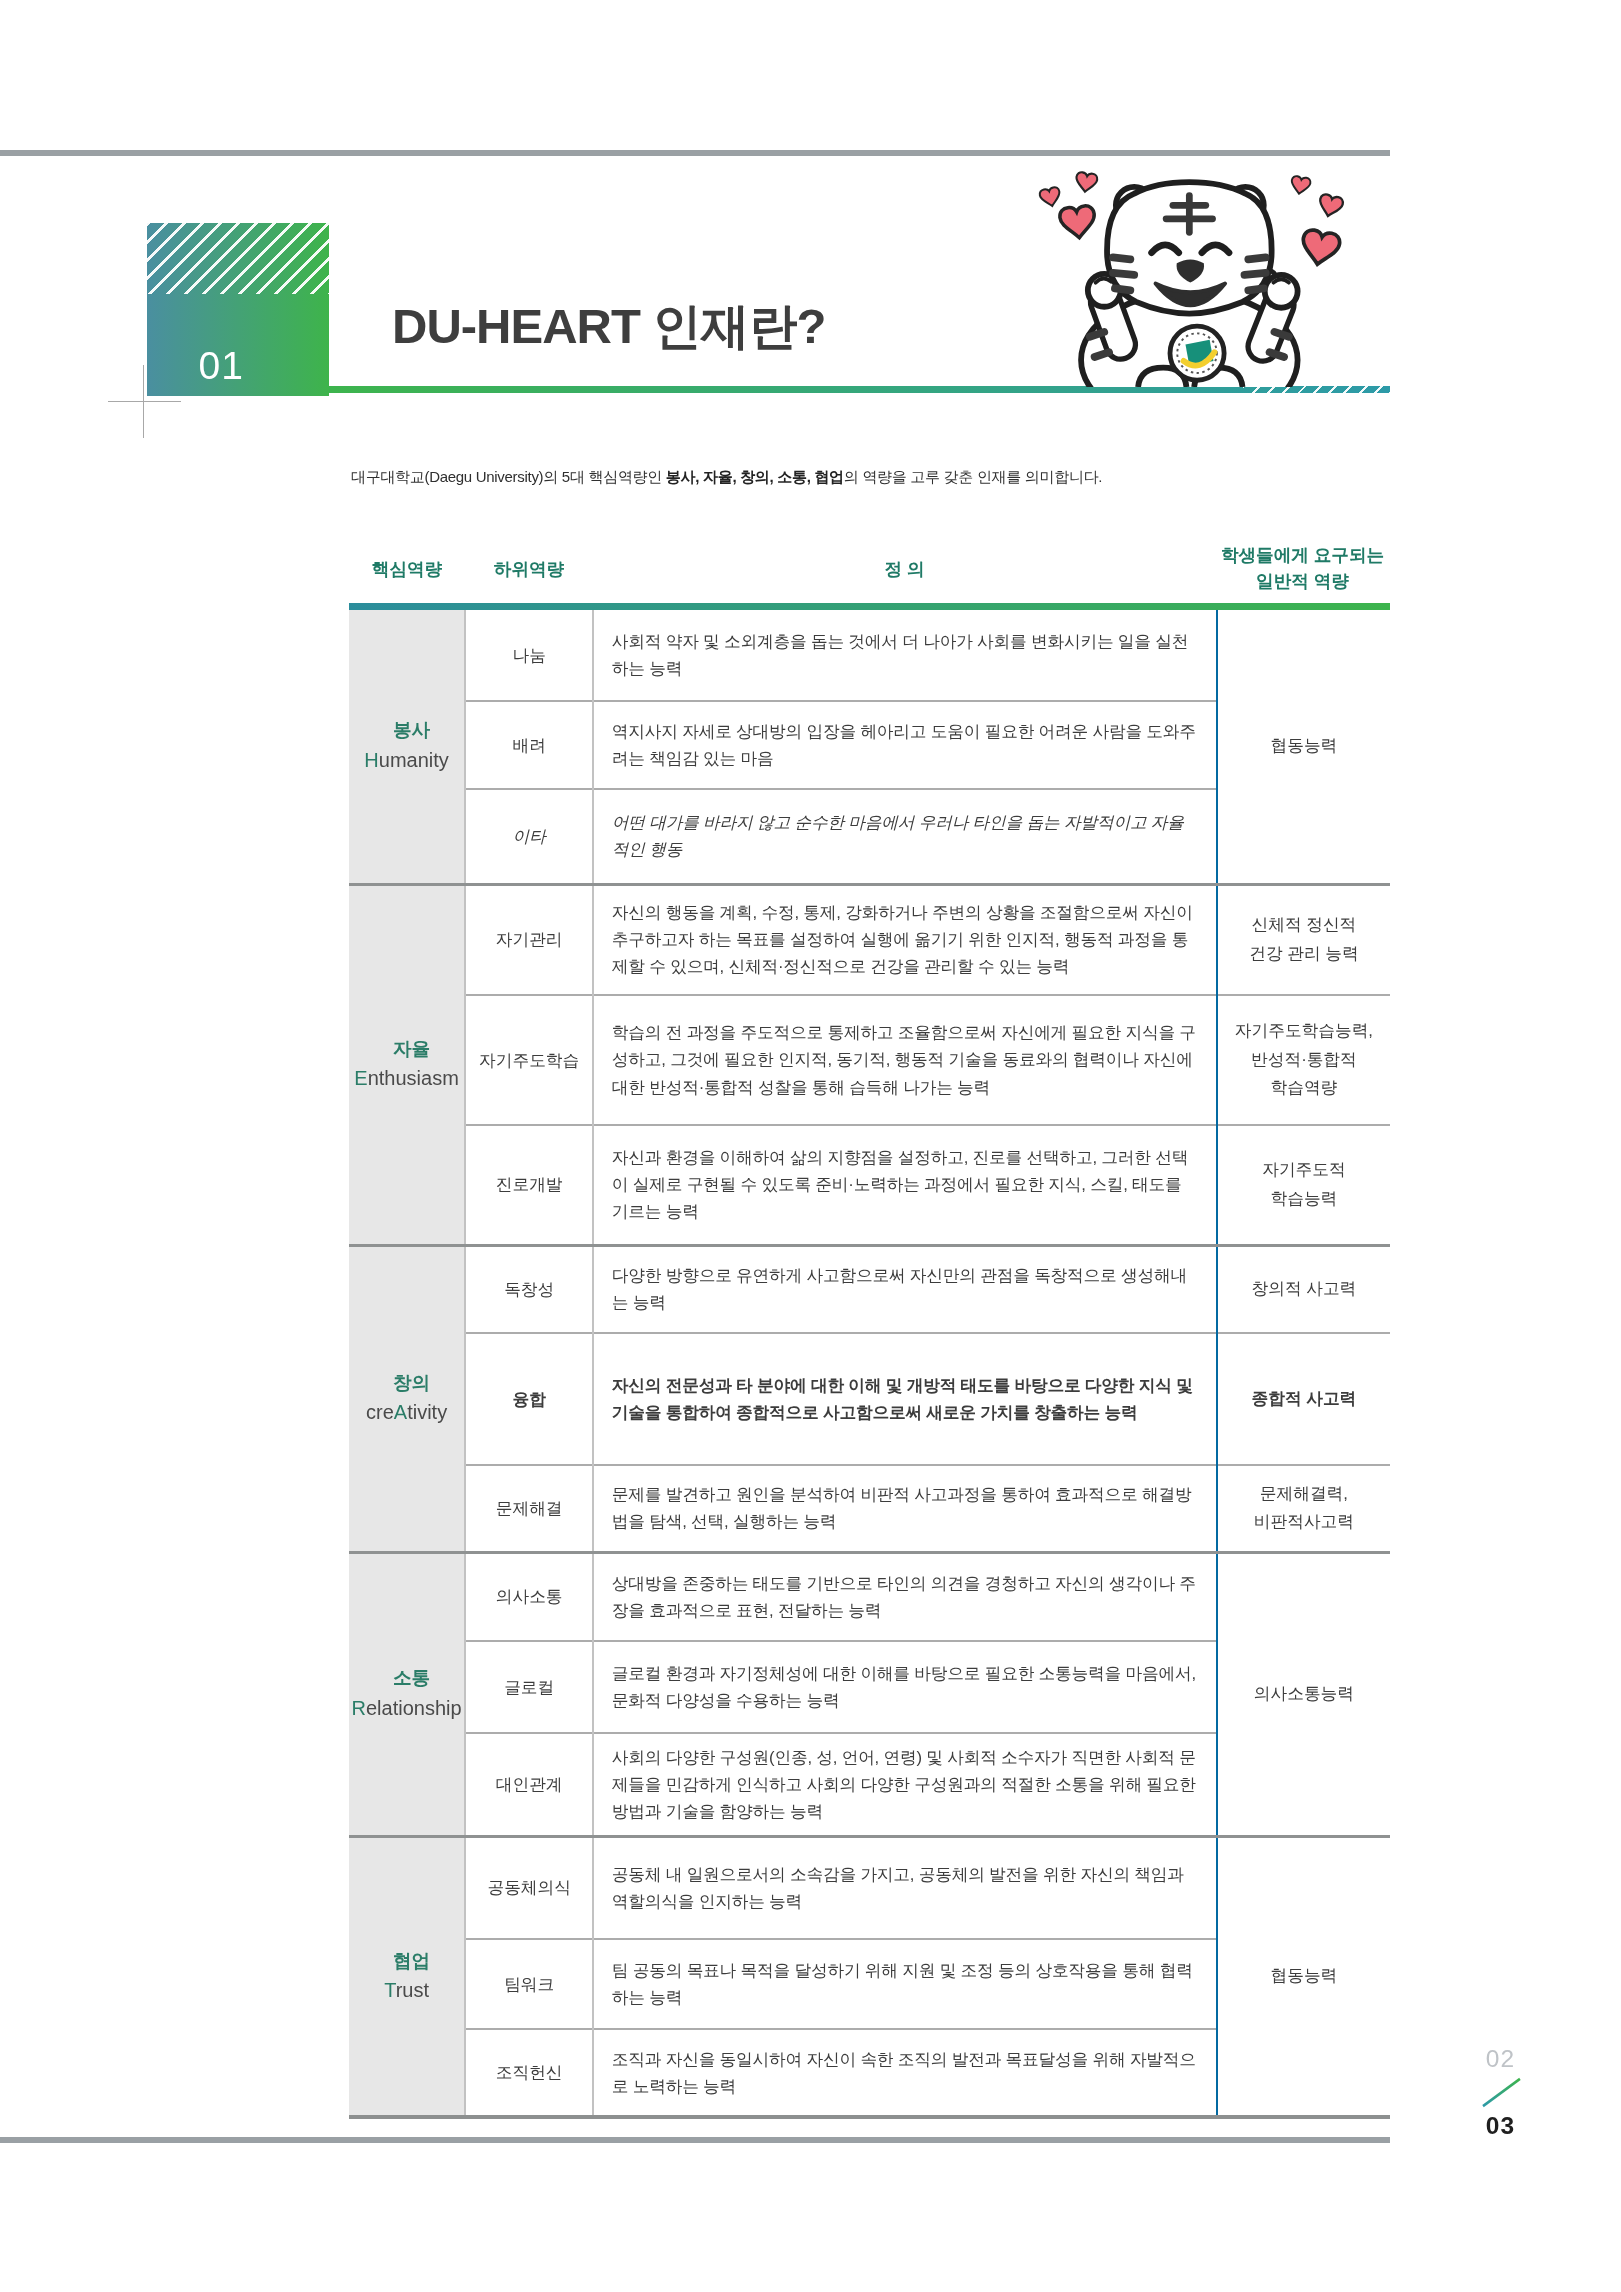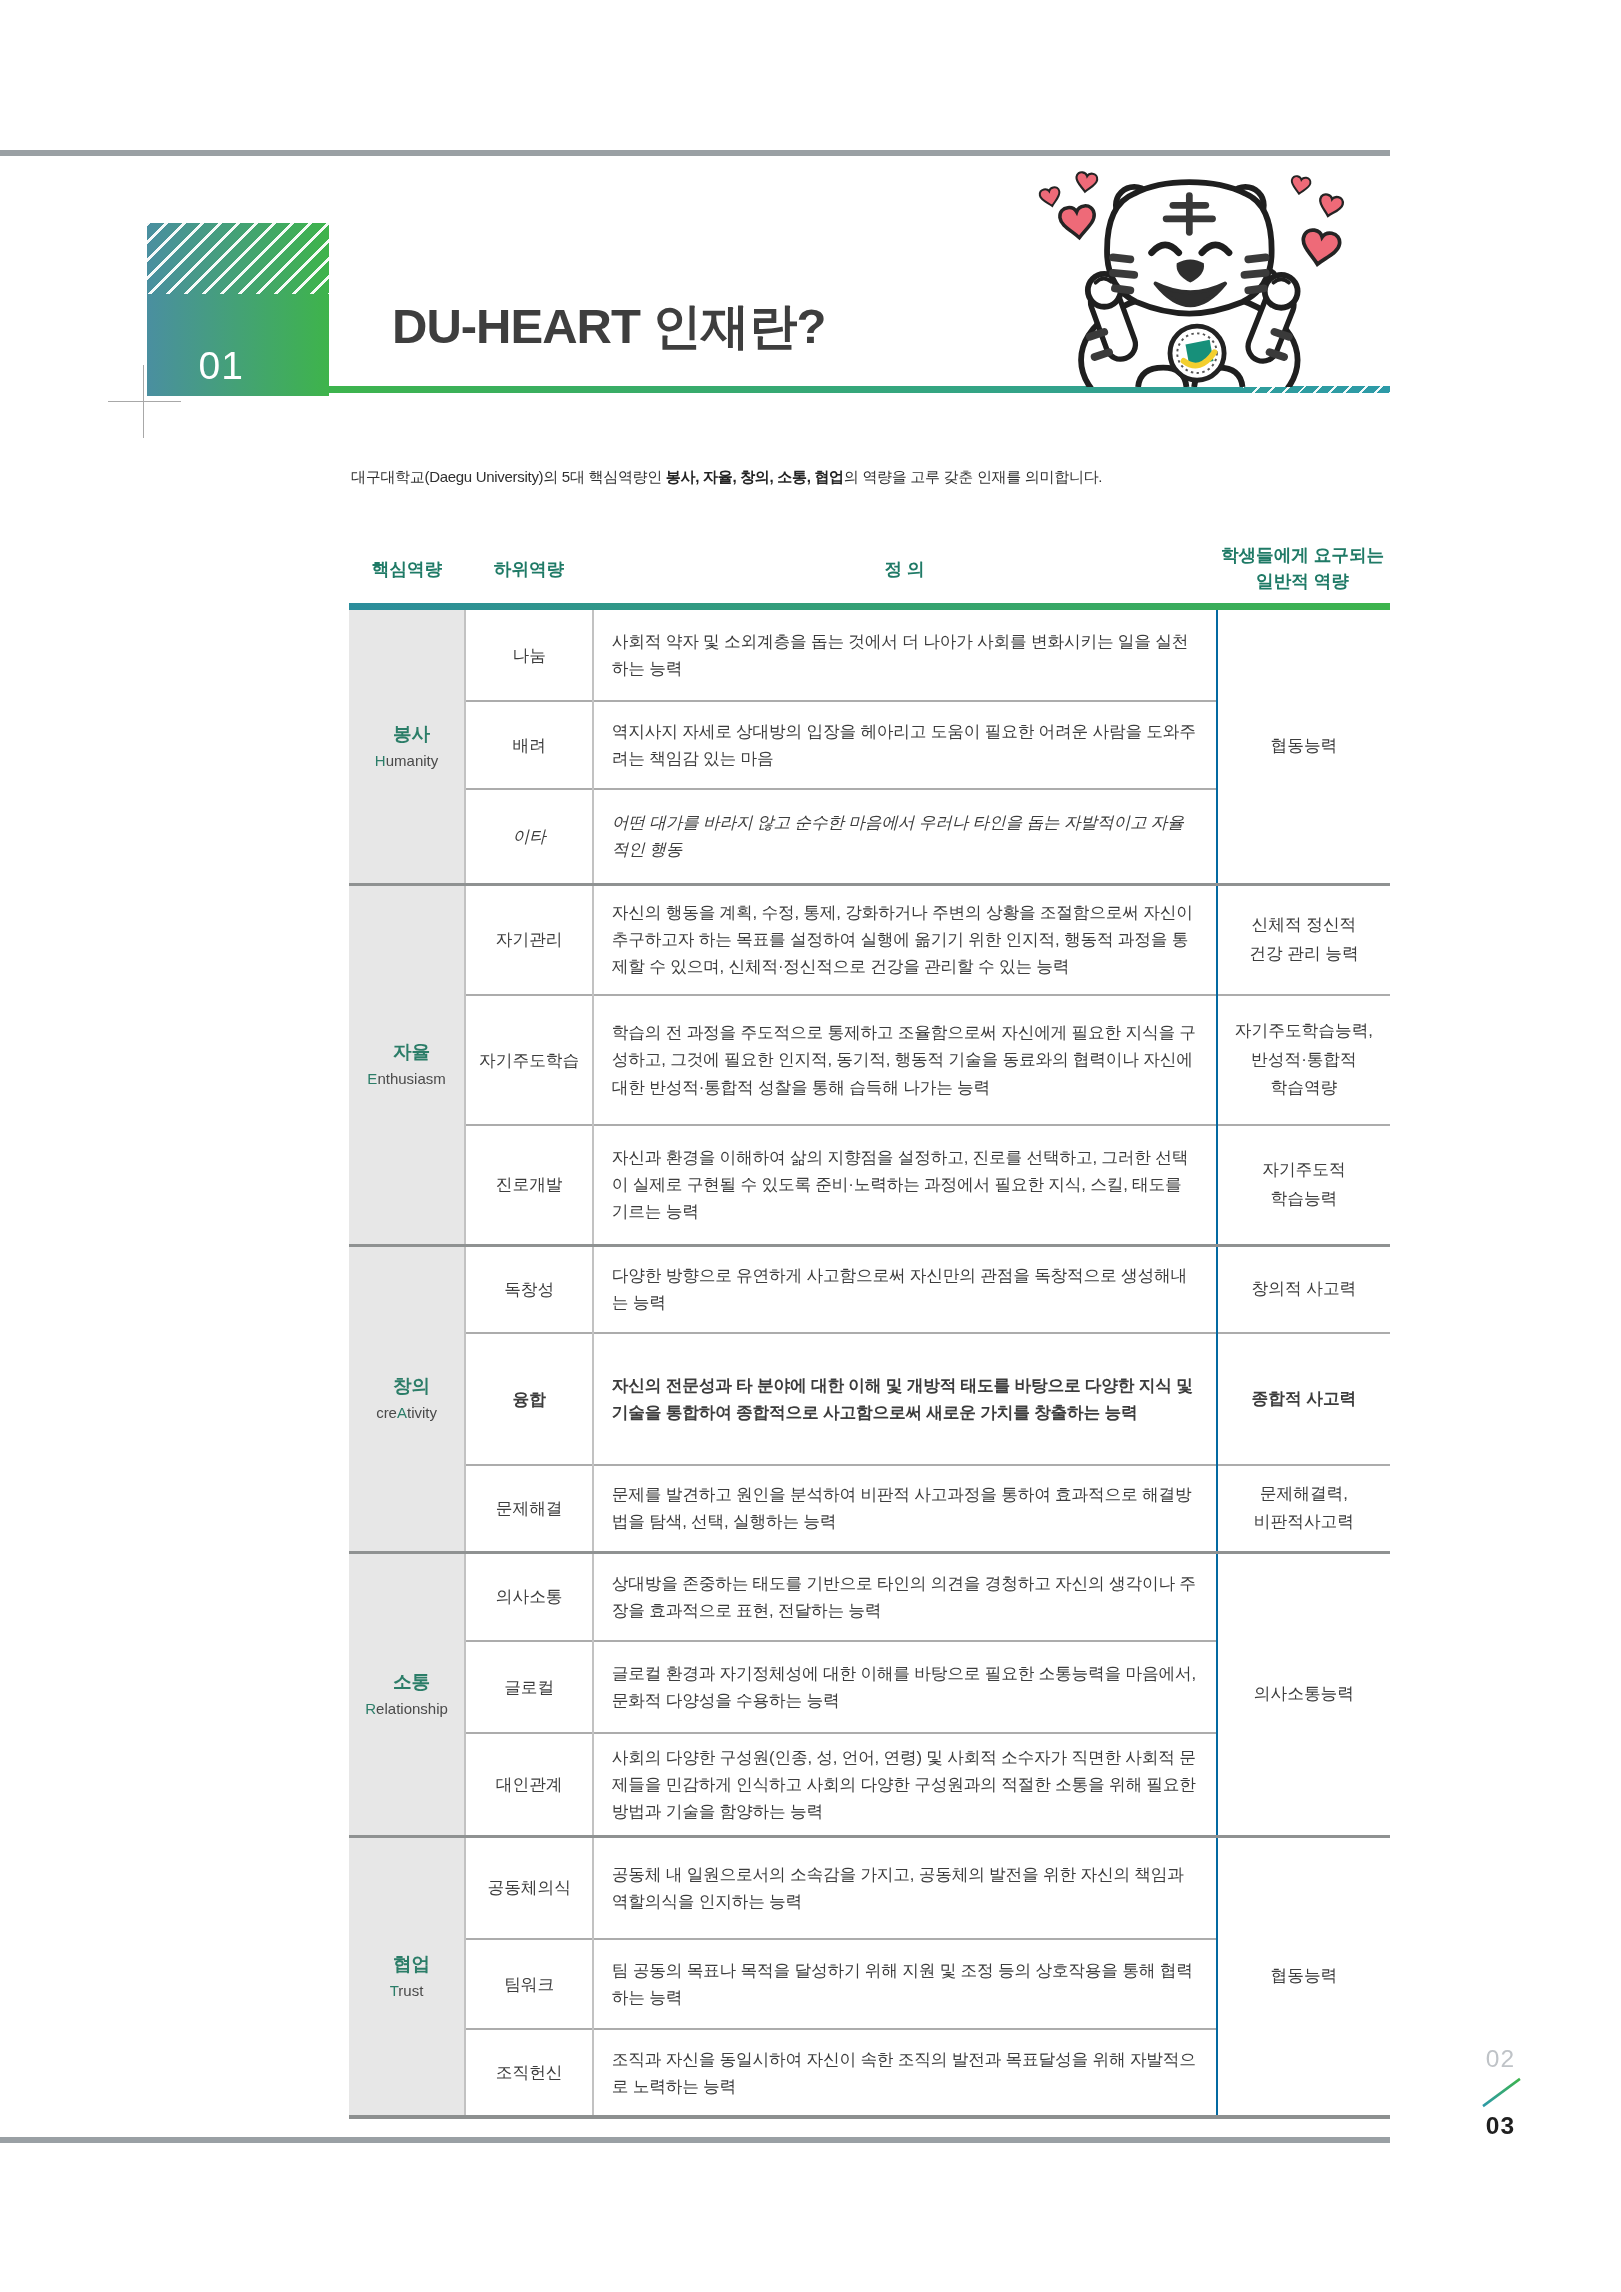--- a/index.html
+++ b/index.html
@@ -69,21 +69,21 @@
   table.comp{
     position:absolute;left:349px;top:610px;width:1041px;
     border-collapse:collapse;table-layout:fixed;
     border-bottom:4.9px solid #8d9090;
   }
   table.comp td{vertical-align:middle;font-size:16.7px;color:#3c3c3c;}
   td.group-cell{
     background:#e7e7e7;text-align:center;line-height:1.55;
   }
   td.group-cell .kr{font-size:18.6px;font-weight:700;color:#2b7d68;padding-left:10px;}
-  td.group-cell .eng{font-size:15px;color:#4a4a4a;}
+  td.group-cell .eng{font-size:20px;color:#4a4a4a;}
   td.group-cell .eng .cap{color:#2b7d68;}
   td.sub{text-align:center;border-left:2px solid #c2c2c2;padding:0 5.9px;}
   td.def{
     text-align:left;border-left:2px solid #c2c2c2;padding:9.8px 17.6px;
     line-height:1.62;letter-spacing:-0.2px;
   }
   td.general{
     text-align:center;border-left:2px solid #0369a1;line-height:1.7;white-space:pre-line;padding:0 7.8px;
   }
   tr.inner td{border-top:2.9px solid #acacac;}

